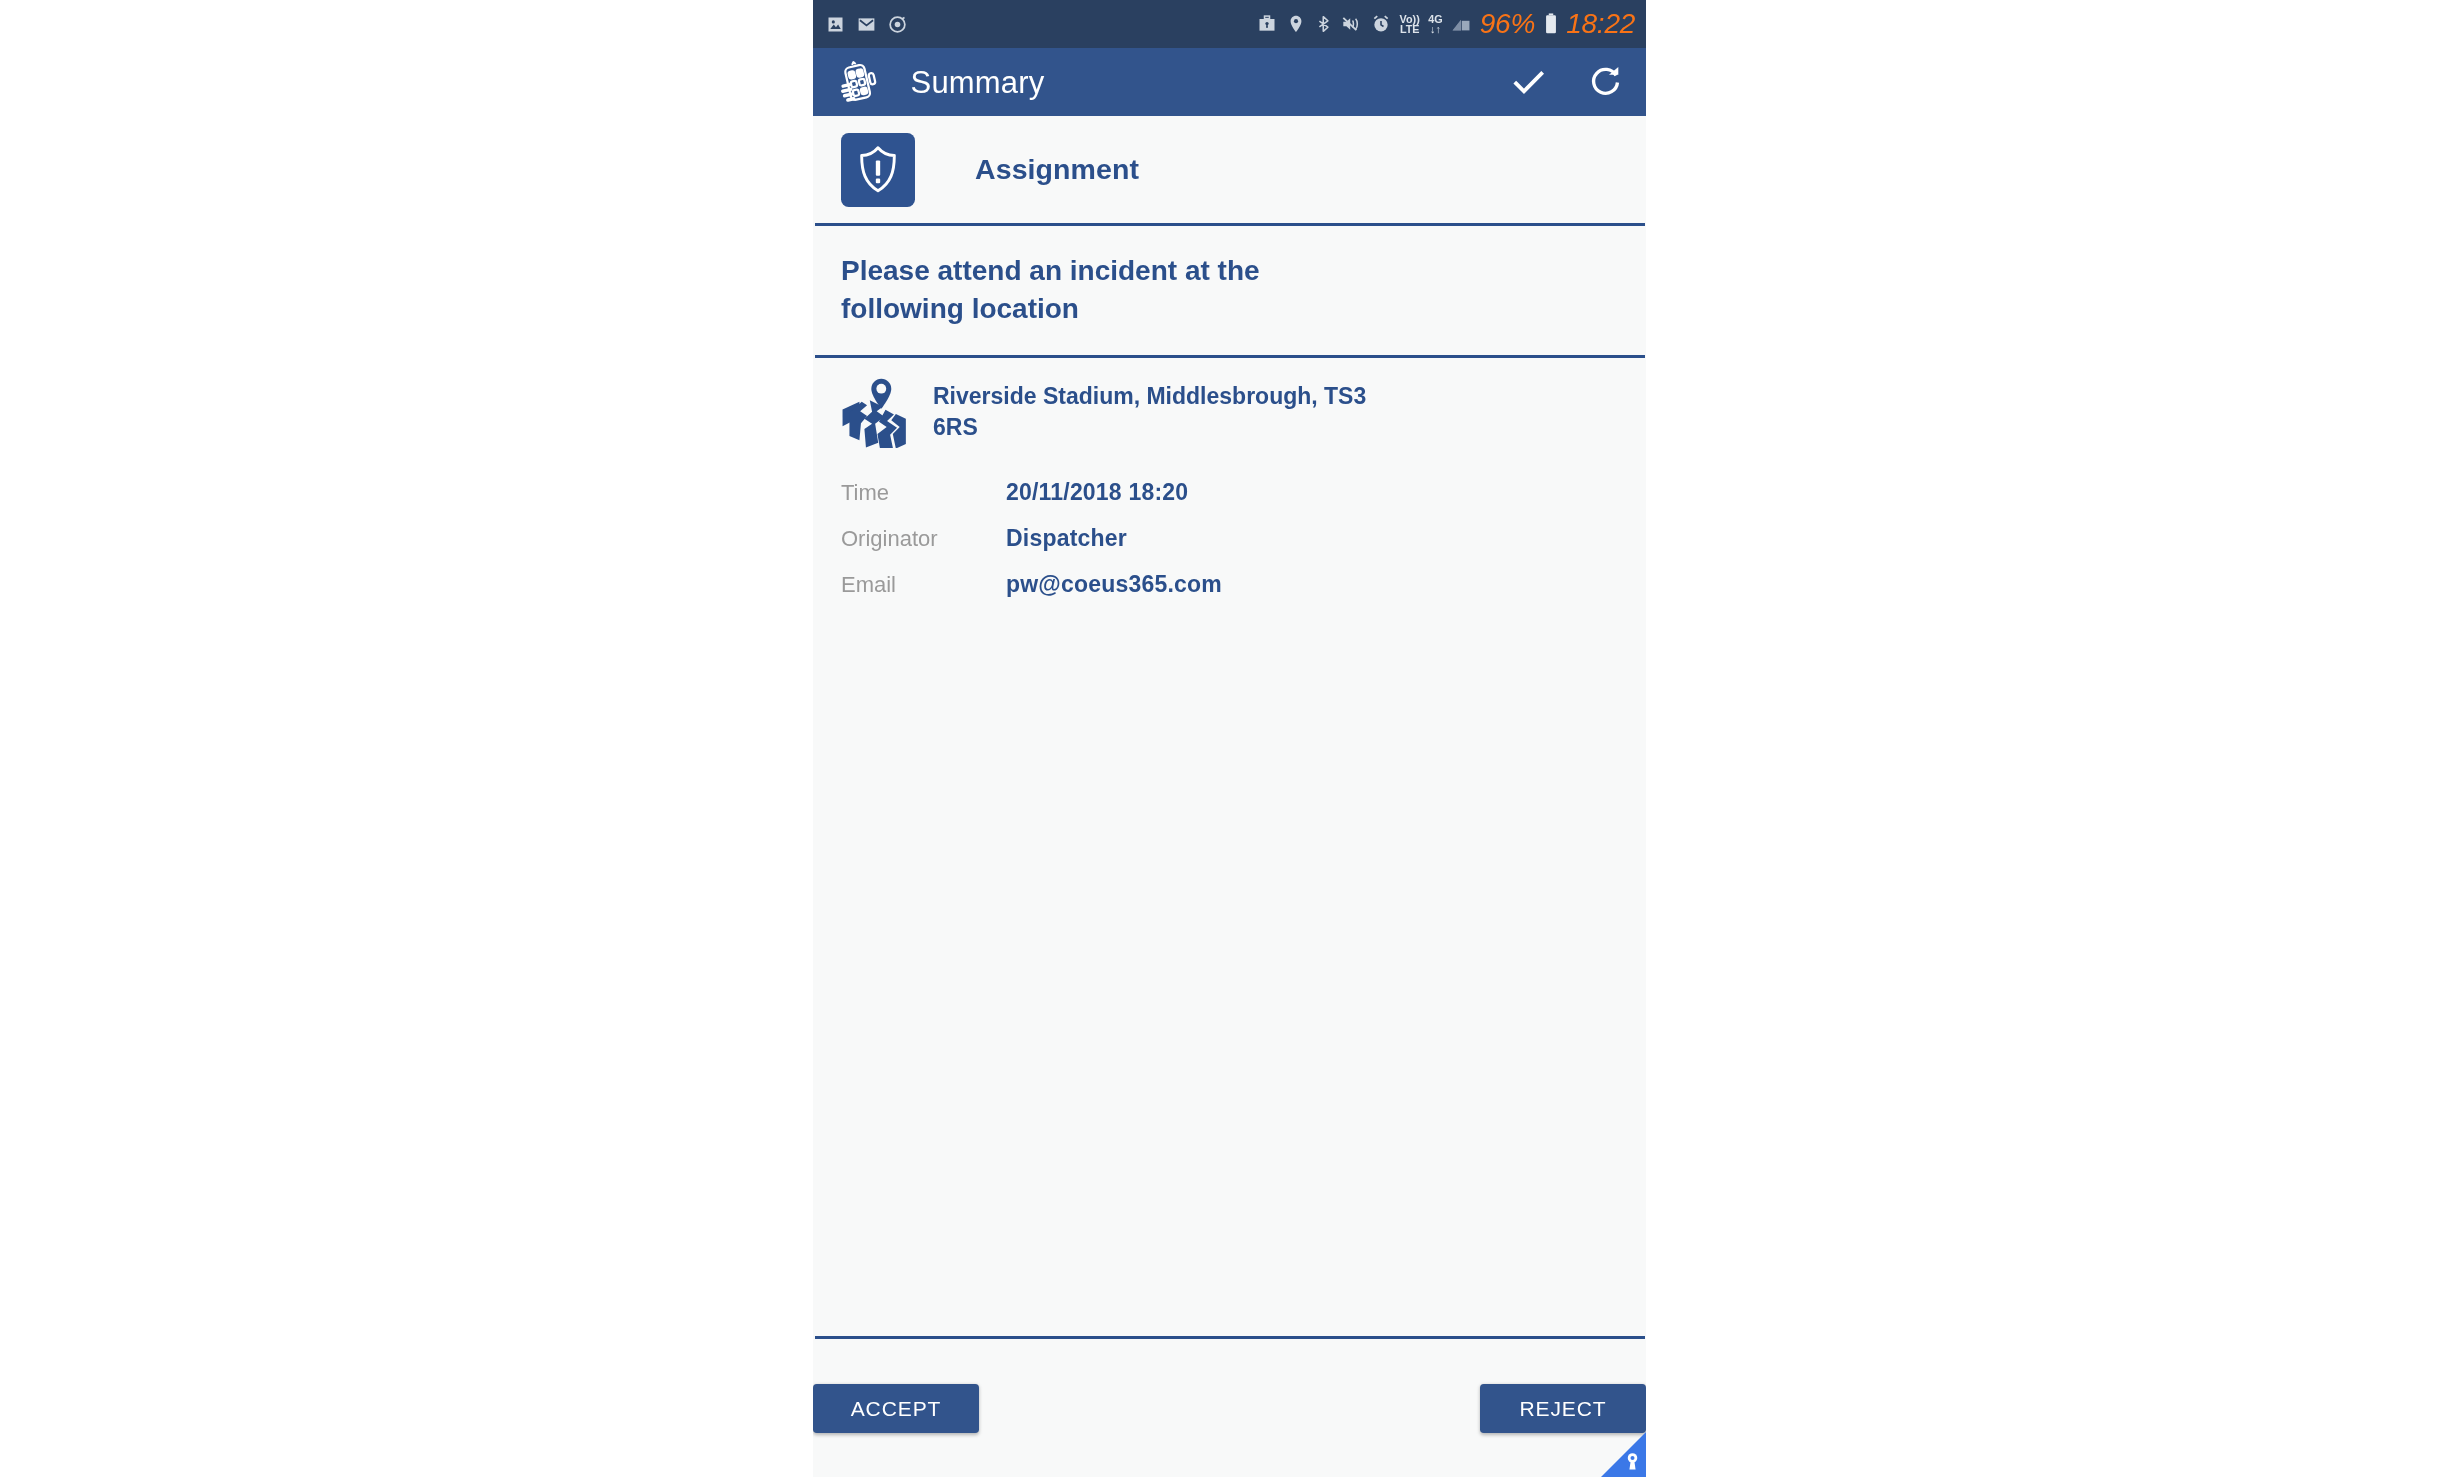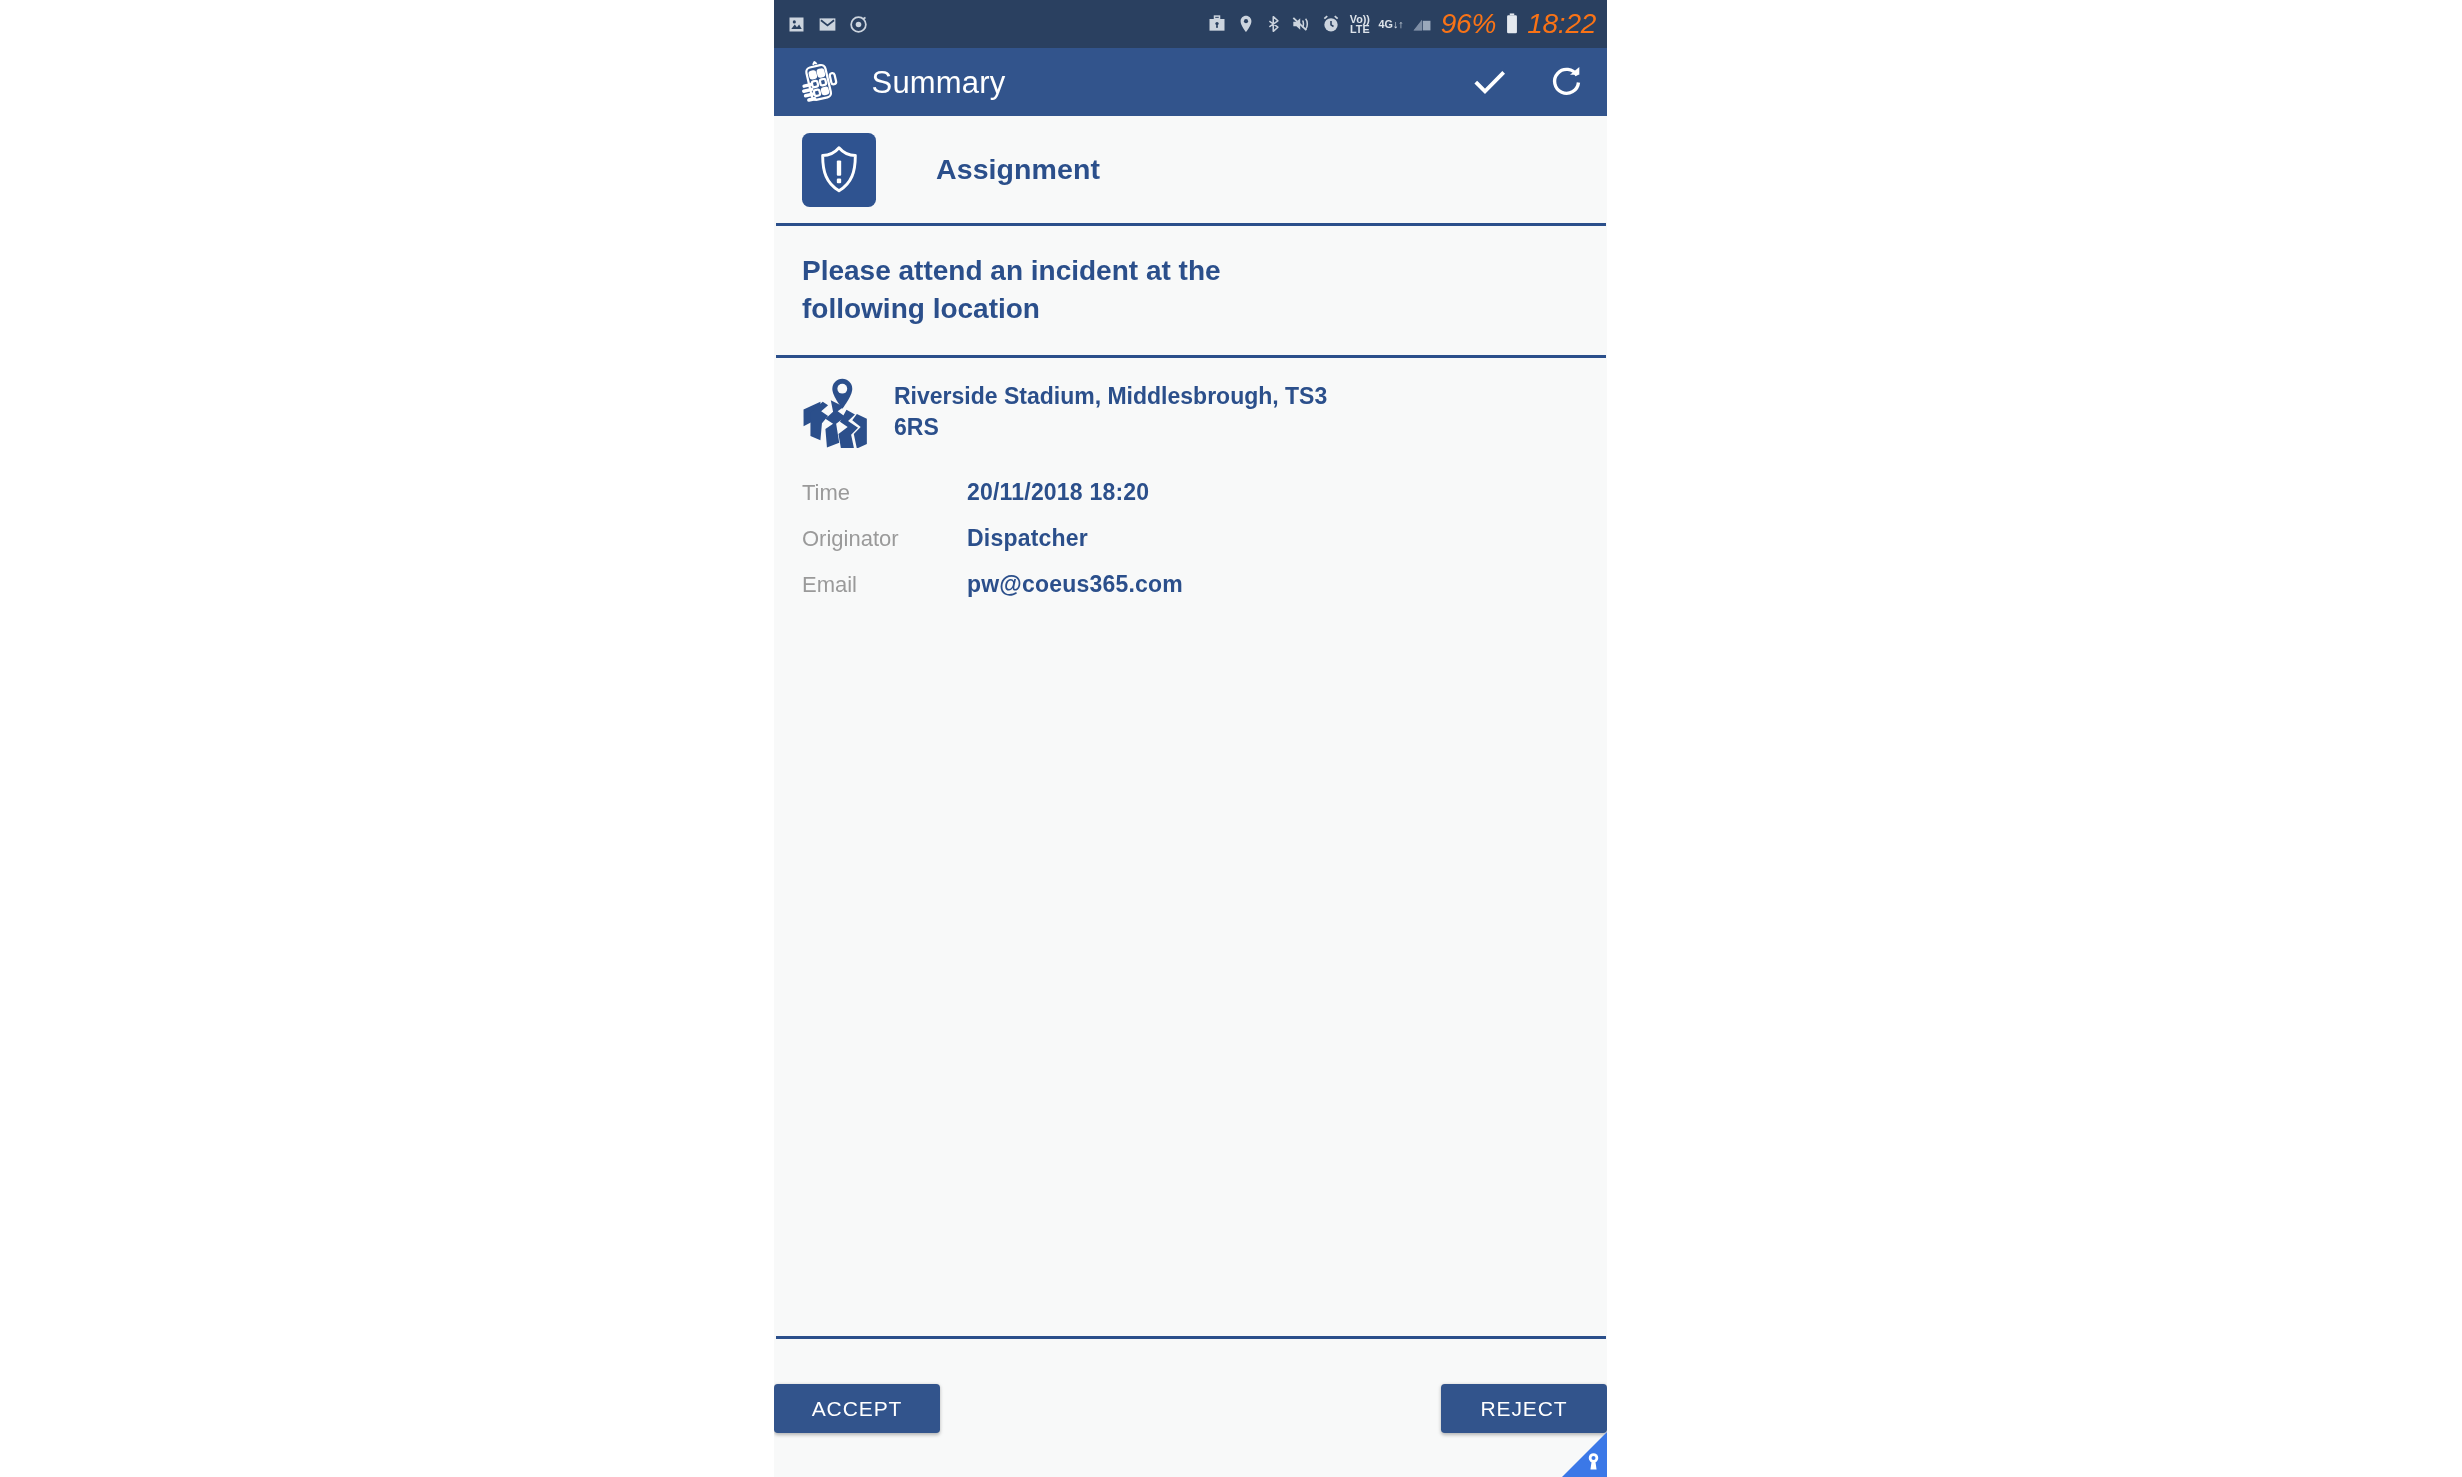--- a/index.html
+++ b/index.html
@@ -13,21 +13,21 @@
   #stage {
     position: relative;
     width: 2462px;
     height: 1477px;
     background: #ffffff;
   }
 
   
   #phone {
     position: absolute;
-    left: 774px;
+    left: 813px;
     top: 0px;
     width: 833px;
     height: 1477px;
     background: #f7f8f8;
     overflow: hidden;
   }
 
   
   .statusbar {
     position: relative;
@@ -47,21 +47,21 @@
     color: #f97316;
     letter-spacing: -0.2px;
     line-height: 1;
     font-style: italic;
   }
   .sb-volte {
     display: flex; flex-direction: column; align-items: center;
     line-height: 0.95; font-size: 10.8px; font-weight: 700; color: #dde3ea;
   }
   .sb-4g {
-    display: flex; flex-direction: row; align-items: center;
+    display: flex; flex-direction: column; align-items: center;
     line-height: 0.95; font-size: 10.8px; font-weight: 700; color: #dde3ea;
   }
 
   
   .appbar {
     position: relative;
     height: 68px;
     background: #32548c;
     display: flex;
     align-items: center;

